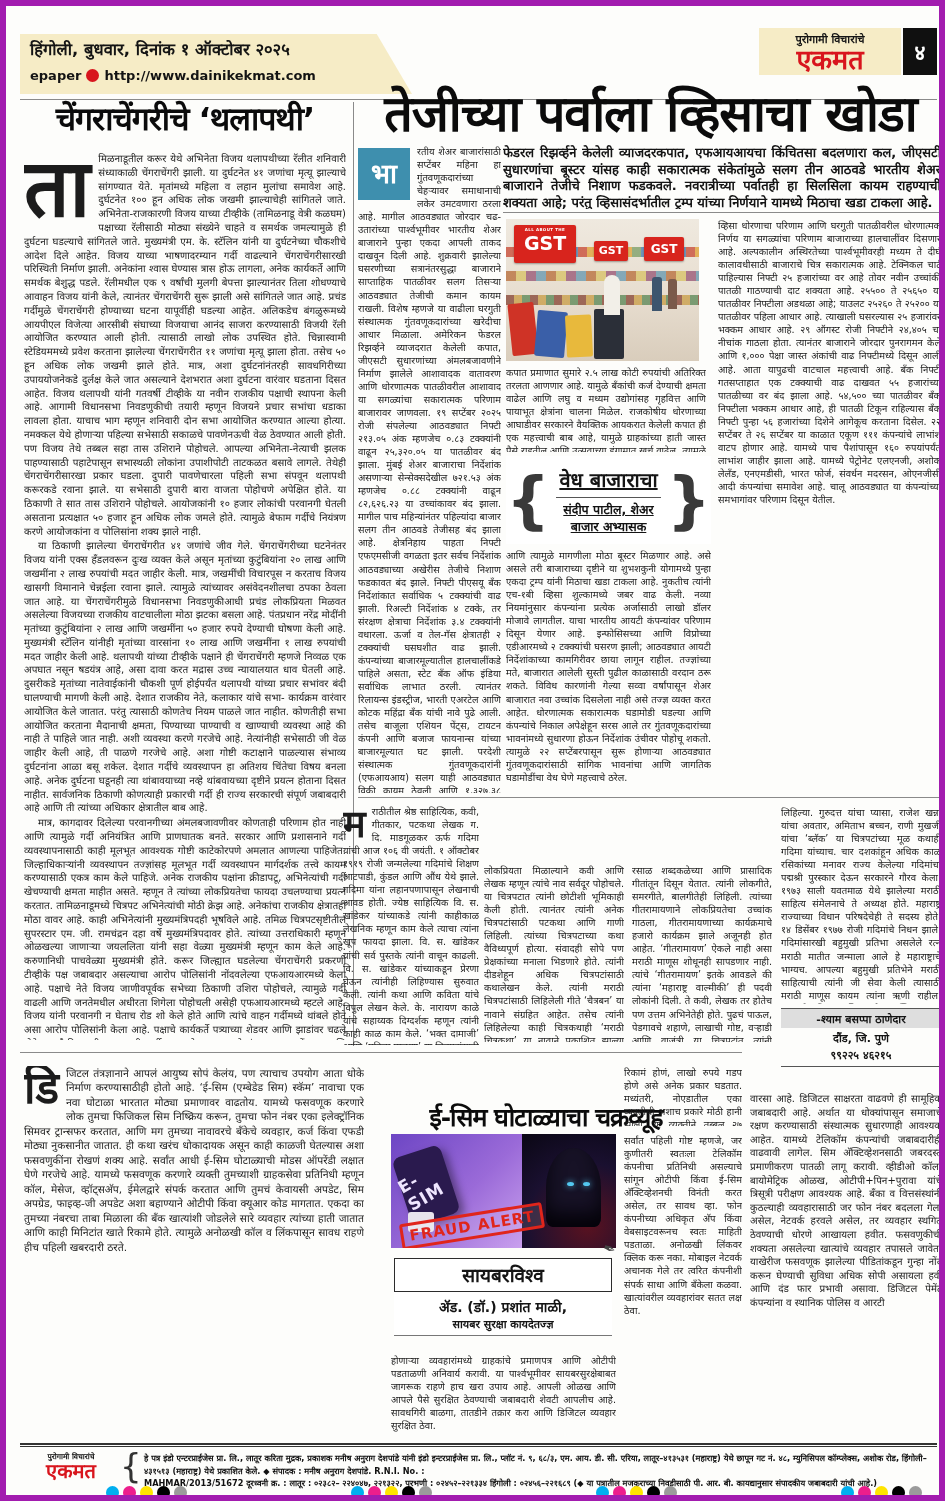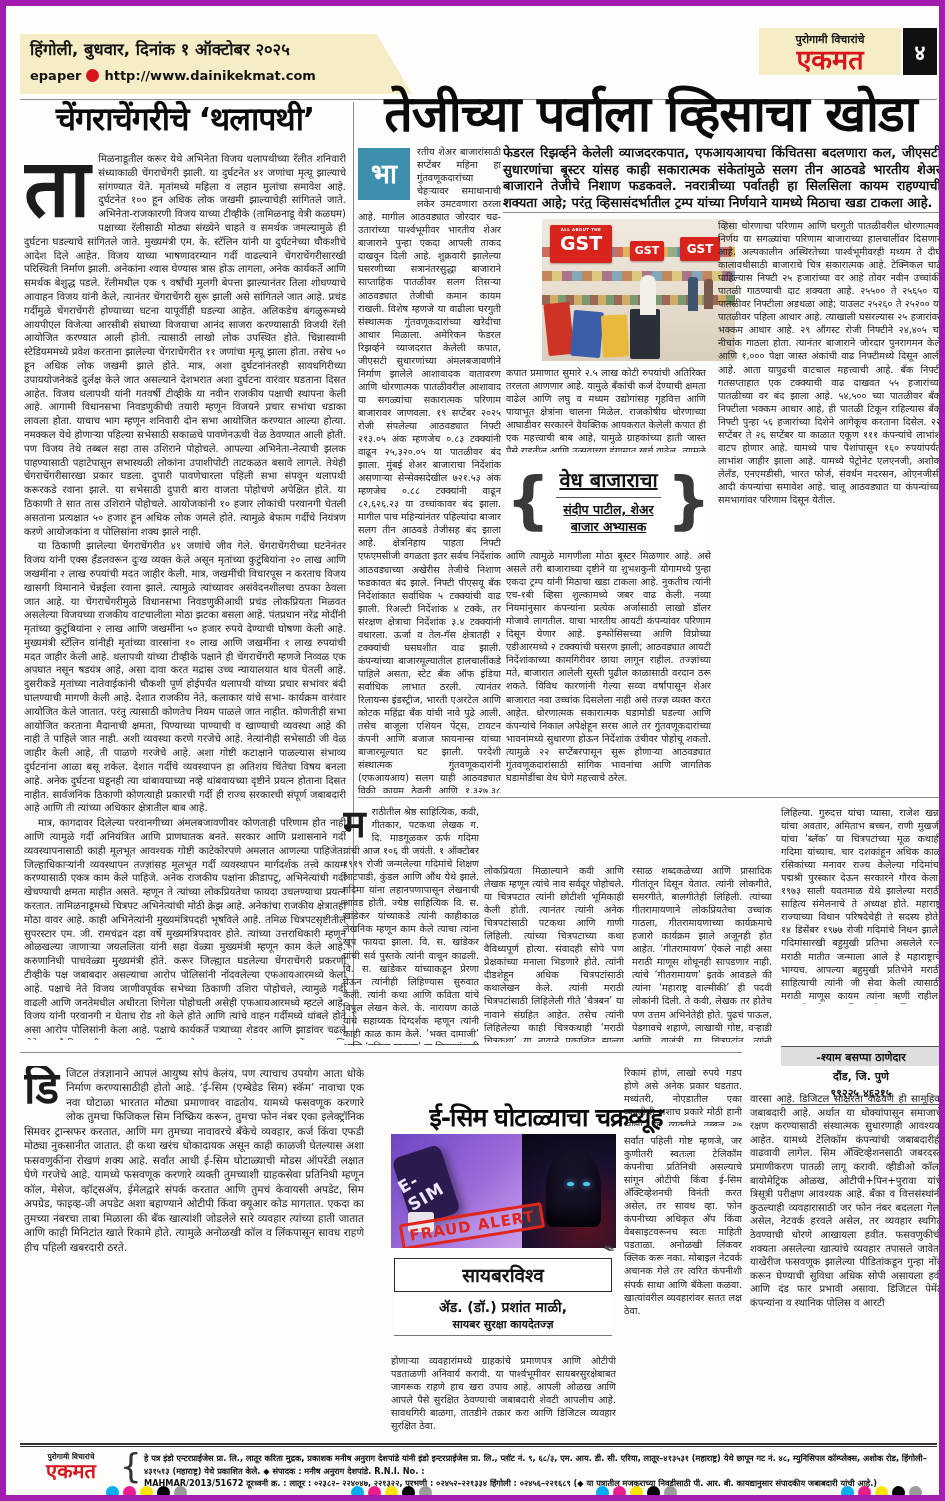--- a/index.html
+++ b/index.html
@@ -31,21 +31,21 @@
           display:flex;align-items:center;justify-content:center;margin:3px 7px 2px 0;}
   .dc-ma{float:left;font-size:38px;line-height:1;font-weight:bold;padding:0 6px 0 0;}
   .dc-di{float:left;font-size:44px;line-height:1;font-weight:bold;padding:0 7px 0 0;}
   
   .vedh{display:flex;align-items:center;justify-content:center;background:#fff;}
   .brace{font-size:62px;color:#3a3a3a;line-height:1;font-weight:bold;}
   .vedh-mid{text-align:center;padding:0 6px;text-decoration:underline;}
   .vedh-title{font-size:20px;font-weight:800;}
   .vedh-by{font-size:12.5px;font-weight:bold;border-top:1px solid #555;margin-top:4px;padding-top:3px;}
   
-  .photo{background:linear-gradient(180deg,#efe9df 0%,#e7ddcf 55%,#d9cdbc 100%);overflow:hidden;margin-left:36px;}
+  .photo{background:linear-gradient(180deg,#efe9df 0%,#e7ddcf 55%,#d9cdbc 100%);overflow:hidden;}
   .shelf{position:absolute;width:100%;height:10px;opacity:.8;}
   .gst-sign{position:absolute;background:#d8241d;color:#fff;text-align:center;font-weight:800;
             border-radius:2px;box-shadow:0 1px 2px rgba(0,0,0,.35);}
   .gst-top{display:block;font-size:4px;font-weight:bold;letter-spacing:.4px;padding-top:2px;}
   .pack{position:absolute;border-radius:2px;}
   .person{position:absolute;background:#5a6470;border-radius:3px 3px 0 0;}
   
   .esim-img{overflow:hidden;background:#120c1e;}
   .esim-left{position:absolute;left:0;top:0;width:58%;height:100%;
              background:linear-gradient(135deg,#6d46c4 0%,#9a6ad8 55%,#c9a0ee 100%);}
@@ -151,21 +151,21 @@
   <div class="abs just body-sm" style="left:712px;top:213px;width:223px;height:574px;">व्हिसा धोरणाचा परिणाम आणि घरगुती पातळीवरील धोरणात्मक निर्णय या सगळ्यांचा परिणाम बाजाराच्या हालचालींवर दिसणार आहे. अल्पकालीन अस्थिरतेच्या पार्श्वभूमीवरही मध्यम ते दीर्घ कालावधीसाठी बाजाराचे चित्र सकारात्मक आहे. टेक्निकल चार्ट पाहिल्यास निफ्टी २५ हजारांच्या वर आहे तोवर नवीन उच्चांकी पातळी गाठण्याची दाट शक्यता आहे. २५५०० ते २५६५० या पातळीवर निफ्टीला अडथळा आहे; याउलट २५२६० ते २५२०० या पातळीवर पहिला आधार आहे. त्याखाली घसरल्यास २५ हजारांवर भक्कम आधार आहे. २९ ऑगस्ट रोजी निफ्टीने २४,४०५ चा नीचांक गाठला होता. त्यानंतर बाजाराने जोरदार पुनरागमन केले आणि १,००० पेक्षा जास्त अंकांची वाढ निफ्टीमध्ये दिसून आली आहे. आता यापुढची वाटचाल महत्त्वाची आहे. बँक निफ्टी गतसप्ताहात एक टक्क्याची वाढ दाखवत ५५ हजारांच्या पातळीच्या वर बंद झाला आहे. ५४,५०० च्या पातळीवर बँक निफ्टीला भक्कम आधार आहे, ही पातळी टिकून राहिल्यास बँक निफ्टी पुन्हा ५६ हजारांच्या दिशेने आगेकूच करताना दिसेल. २२ सप्टेंबर ते २६ सप्टेंबर या काळात एकूण १११ कंपन्यांचे लाभांश वाटप होणार आहे. यामध्ये पाच पैशांपासून १६० रुपयांपर्यंत लाभांश जाहीर झाला आहे. यामध्ये पेट्रोनेट एलएनजी, अशोक लेलँड, एनएमडीसी, भारत फोर्ज, संवर्धन मदरसन, ओएनजीसी आदी कंपन्यांचा समावेश आहे. चालू आठवड्यात या कंपन्यांच्या समभागांवर परिणाम दिसून येतील.</div>
 
   <div class="abs rule" style="left:352px;top:791px;width:583px;height:1px;"></div>
   <div class="abs just body-sm" style="left:337px;top:799px;width:136px;height:240px;">
     <span class="dc-ma">म</span>
     <span>राठीतील श्रेष्ठ साहित्यिक, कवी, गीतकार, पटकथा लेखक ग. दि. माडगूळकर ऊर्फ गदिमा यांची आज १०६ वी जयंती. १ ऑक्टोबर १९१९ रोजी जन्मलेल्या गदिमांचे शिक्षण आटपाडी, कुंडल आणि औंध येथे झाले. गदिमा यांना लहानपणापासून लेखनाची आवड होती. ज्येष्ठ साहित्यिक वि. स. खांडेकर यांच्याकडे त्यांनी काहीकाळ लेखनिक म्हणून काम केले त्याचा त्यांना खूप फायदा झाला. वि. स. खांडेकर यांची सर्व पुस्तके त्यांनी वाचून काढली. वि. स. खांडेकर यांच्याकडून प्रेरणा घेऊन त्यांनीही लिहिण्यास सुरुवात केली. त्यांनी कथा आणि कविता यांचे विपुल लेखन केले. के. नारायण काळे यांचे सहाय्यक दिग्दर्शक म्हणून त्यांनी काही काळ काम केले. ‘भक्त दामाजी’ आणि ‘पहिला पाळणा’ या चित्रपटांसाठी त्यांनी गीतलेखन केले. ‘लोकसाहीर राम जोशी’ या गाजलेल्या चित्रपटासाठी त्यांनी गाणी लिहिली इतकेच नव्हे तर या चित्रपटाची कथा आणि संवादही त्यांनीच लिहिले. हा चित्रपट खूप लोकप्रिय झाला. या चित्रपटाला खूप</span>
   </div>
   <div class="abs just body-sm" style="left:478px;top:858px;width:140px;height:178px;">लोकप्रियता मिळाल्याने कवी आणि लेखक म्हणून त्यांचे नाव सर्वदूर पोहोचले. या चित्रपटात त्यांनी छोटीशी भूमिकाही केली होती. त्यानंतर त्यांनी अनेक चित्रपटांसाठी पटकथा आणि गाणी लिहिली. त्यांच्या चित्रपटाच्या कथा वैविध्यपूर्ण होत्या. संवादही सोपे पण प्रेक्षकांच्या मनाला भिडणारे होते. त्यांनी दीडशेहून अधिक चित्रपटांसाठी कथालेखन केले. त्यांनी मराठी चित्रपटांसाठी लिहिलेली गीते ‘चैत्रबन’ या नावाने संग्रहित आहेत. तसेच त्यांनी लिहिलेल्या काही चित्रकथाही ‘मराठी चित्रकथा’ या नावाने प्रकाशित झाल्या आहेत. गदिमांच्या कवितेवर ज्ञानेश्वर, नामदेव, तुकाराम, आदी संतांच्या कवितेप्रमाणेच पंडिती आणि शाहिरी कवितेचेही सखोल संस्कार झाले होते, याचा प्रत्यय त्यांनी चित्रपटांसाठी लिहिलेल्या सुंदर घाटाच्या,</div>
   <div class="abs just body-sm" style="left:626px;top:858px;width:140px;height:178px;">रसाळ शब्दकळेच्या आणि प्रासादिक गीतांतून दिसून येतात. त्यांनी लोकगीते, समरगीते, बालगीतेही लिहिली. त्यांच्या गीतरामायणाने लोकप्रियतेचा उच्चांक गाठला, गीतरामायणाच्या कार्यक्रमाचे हजारो कार्यक्रम झाले अजूनही होत आहेत. ‘गीतरामायण’ ऐकले नाही असा मराठी माणूस शोधूनही सापडणार नाही. त्यांचे ‘गीतरामायण’ इतके आवडले की त्यांना ‘महाराष्ट्र वाल्मीकी’ ही पदवी लोकांनी दिली. ते कवी, लेखक तर होतेच पण उत्तम अभिनेतेही होते. पुढचं पाऊल, पेडगावचे शहाणे, लाखाची गोष्ट, वऱ्हाडी आणि वाजंत्री या चित्रपटांत त्यांनी केलेल्या भूमिका संस्मरणीय ठरल्या. त्यांनी केवळ मराठीतच नव्हे तर हिंदीतही स्वतंत्र स्थान निर्माण केले. त्यांच्या कथेवर आधारित २५ हिंदी चित्रपटांची निर्मिती झाली. दो आँखे बारह हाथ, नवरंग, गूंज उठी शहनाई,</div>
   <div class="abs just body-sm" style="left:775px;top:800px;width:160px;height:198px;">लिहिल्या. गुरुदत्त यांचा प्यासा, राजेश खन्ना यांचा अवतार, अमिताभ बच्चन, राणी मुखर्जी यांचा ‘ब्लॅक’ या चित्रपटांच्या मूळ कथाही गदिमा यांच्याच. चार दशकांहून अधिक काळ रसिकांच्या मनावर राज्य केलेल्या गदिमांचा पद्मश्री पुरस्कार देऊन सरकारने गौरव केला. १९७३ साली यवतमाळ येथे झालेल्या मराठी साहित्य संमेलनाचे ते अध्यक्ष होते. महाराष्ट्र राज्याच्या विधान परिषदेचेही ते सदस्य होते. १४ डिसेंबर १९७७ रोजी गदिमांचे निधन झाले. गदिमांसारखी बहुमुखी प्रतिभा असलेले रत्न मराठी मातीत जन्माला आले हे महाराष्ट्राचे भाग्यच. आपल्या बहुमुखी प्रतिभेने मराठी साहित्याची त्यांनी जी सेवा केली त्यासाठी मराठी माणूस कायम त्यांना ऋणी राहील. बहुमुखी प्रतिभा आणि अष्टपैलू व्यक्तिमत्त्वाच्या जोरावर रसिकांच्या मनावर अधिराज्य गाजवणाऱ्या गदिमांना जयंतीदिनी विनम्र अभिवादन!</div>
-  <div class="abs sig-wrap" style="left:775px;top:1040px;width:160px;">
+  <div class="abs sig-wrap" style="left:775px;top:1002px;width:160px;">
     <div class="sig-name">-श्याम बसप्पा ठाणेदार</div>
     <div class="sig-line">दौंड, जि. पुणे</div>
     <div class="sig-line">९९२२५ ४६२१५</div>
   </div>
 
   <div class="abs rule" style="left:14px;top:1046px;width:722px;height:1px;"></div>
   <div class="abs just body-txt" style="left:18px;top:1060px;width:340px;height:368px;font-size:10.5px;">
     <span class="dc-di">डि</span>
     <span>जिटल तंत्रज्ञानाने आपलं आयुष्य सोपं केलंय, पण त्याचाच उपयोग आता धोके निर्माण करण्यासाठीही होतो आहे. ‘ई-सिम (एम्बेडेड सिम) स्कॅम’ नावाचा एक नवा घोटाळा भारतात मोठ्या प्रमाणावर वाढतोय. यामध्ये फसवणूक करणारे लोक तुमचा फिजिकल सिम निष्क्रिय करून, तुमचा फोन नंबर एका इलेक्ट्रॉनिक सिमवर ट्रान्सफर करतात, आणि मग तुमच्या नावावरचे बँकेचे व्यवहार, कर्ज किंवा एफडी मोठ्या नुकसानीत जातात. ही कथा खरंच धोकादायक असून काही काळजी घेतल्यास अशा फसवणुकींना रोखणं शक्य आहे. सर्वांत आधी ई-सिम घोटाळ्याची मोडस ऑपरेंडी लक्षात घेणे गरजेचे आहे. यामध्ये फसवणूक करणारे व्यक्ती तुमच्याशी ग्राहकसेवा प्रतिनिधी म्हणून कॉल, मेसेज, व्हॉट्सअ‍ॅप, ईमेलद्वारे संपर्क करतात आणि तुमचं केवायसी अपडेट, सिम अपग्रेड, फाइव्ह-जी अपडेट अशा बहाण्याने ओटीपी किंवा क्यूआर कोड मागतात. एकदा का तुमच्या नंबरचा ताबा मिळाला की बँक खात्यांशी जोडलेले सारे व्यवहार त्यांच्या हाती जातात आणि काही मिनिटांत खाते रिकामे होते. त्यामुळे अनोळखी कॉल व लिंकपासून सावध राहणे हीच पहिली खबरदारी ठरते.</span>
   </div>

